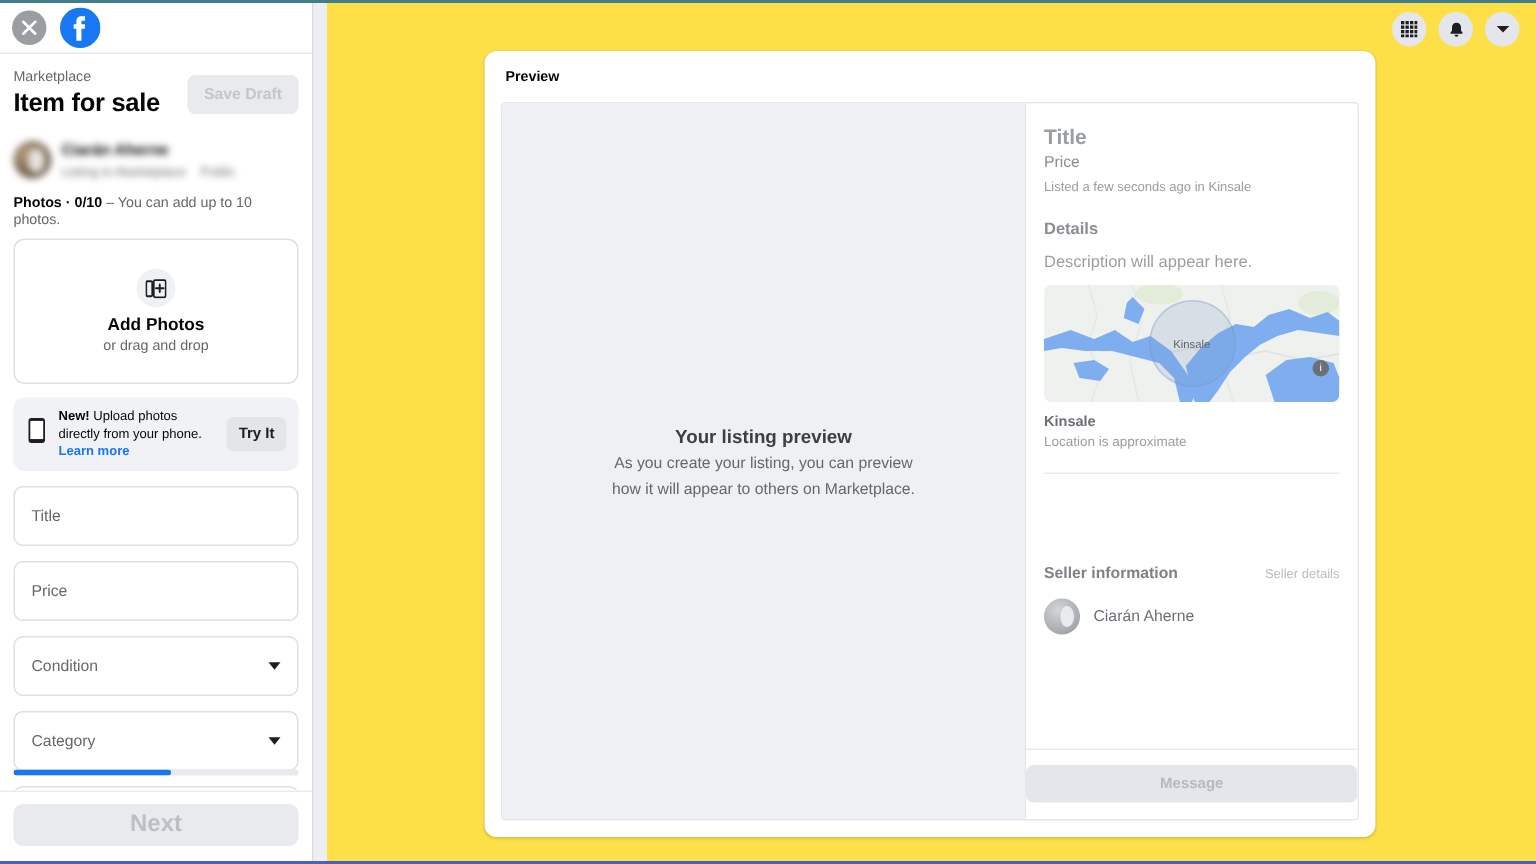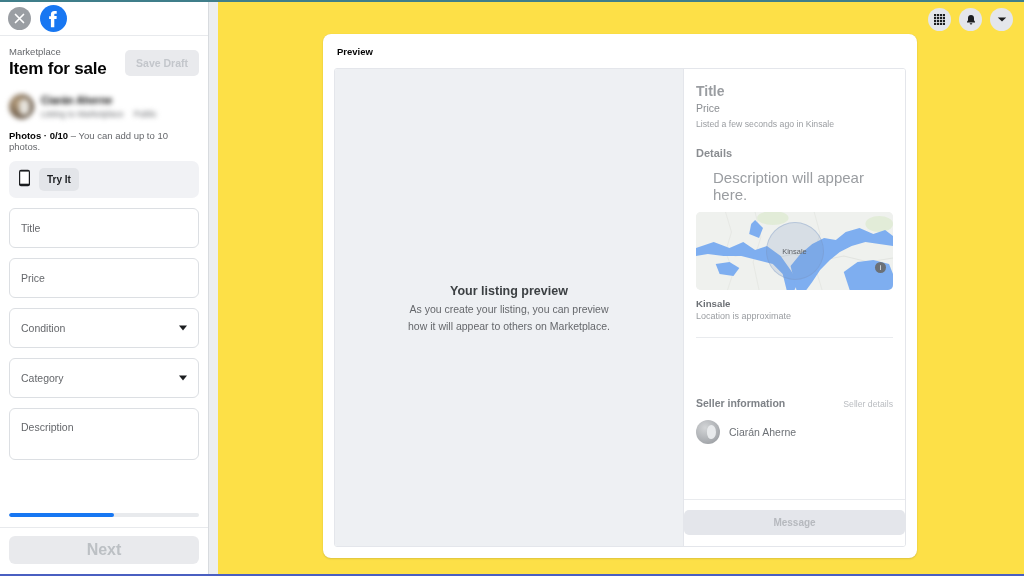--- a/index.html
+++ b/index.html
@@ -168,21 +168,21 @@
 
   .detail-pane {
     flex: 0 0 222px; background: #fff; border-left: 1px solid #e4e6eb;
     display: flex; flex-direction: column;
   }
   .detail-scroll { flex: 1 1 auto; padding: 13px 12px 0 12px; }
   .d-title { font-size: 14px; font-weight: bold; color: #9a9da1; line-height: 18px; }
   .d-price { font-size: 10.5px; color: #8a8d91; line-height: 15px; margin-top: 1px; }
   .d-listed { font-size: 8.7px; color: #9a9da1; line-height: 13px; margin-top: 2px; }
   .d-section { font-size: 11px; font-weight: bold; color: #8a8d91; margin-top: 16px; }
-  .d-desc { font-size: 15px; color: #9a9da1; margin-top: 10px; margin-left: 17px; }
+  .d-desc { font-size: 11px; color: #9a9da1; margin-top: 10px; }
 
   .map {
     margin-top: 9px; height: 78px; border-radius: 5px; overflow: hidden;
     position: relative; background: #eef0ee;
   }
   .map svg { display:block; width:100%; height:100%; }
   .map-circle {
     position: absolute; left: 50%; top: 50%; transform: translate(-50%,-50%);
     width: 58px; height: 58px; border-radius: 50%;
     background: rgba(120,150,195,0.20); border: 1px solid rgba(120,150,195,0.35);
@@ -275,27 +275,41 @@
             <span>Public</span>
           </div>
         </div>
       </div>
 
       <div class="photos-line">
         <b>Photos · 0/10</b>
         <span class="dim">– You can add up to 10 photos.</span>
       </div>
 
+      <div class="dropzone">
+        <div class="dz-icon">
+          <svg width="14" height="13" viewBox="0 0 14 13">
+            <rect x="0.5" y="1.5" width="4" height="10" rx="0.8" fill="none" stroke="#1c1e21" stroke-width="1.2"></rect>
+            <rect x="5.5" y="0.8" width="8" height="11.4" rx="1" fill="none" stroke="#1c1e21" stroke-width="1.2"></rect>
+            <path d="M9.5 3.7 v5 M7 6.2 h5" stroke="#1c1e21" stroke-width="1.3" stroke-linecap="round"></path>
+          </svg>
+        </div>
+        <div class="dz-title">Add Photos</div>
+        <div class="dz-sub">or drag and drop</div>
+      </div>
 
       <div class="promo">
         <div class="phone-icon">
           <svg width="13" height="18" viewBox="0 0 13 18">
             <rect x="1" y="0.7" width="11" height="16.6" rx="2" fill="#1c1e21"></rect>
             <rect x="2.2" y="2.6" width="8.6" height="12.1" fill="#ffffff"></rect>
           </svg>
+        </div>
+        <div class="promo-text">
+          <b>New!</b><span> Upload photos directly from your phone. </span><span class="promo-link">Learn more</span>
         </div>
         <button class="try-it">Try It</button>
       </div>
 
       <div class="field">
         <span class="ph">Title</span>
       </div>
       <div class="field">
         <span class="ph">Price</span>
       </div>

